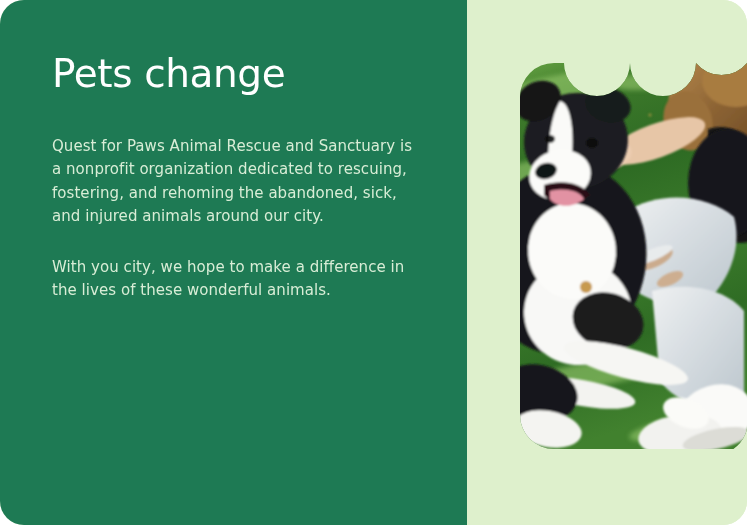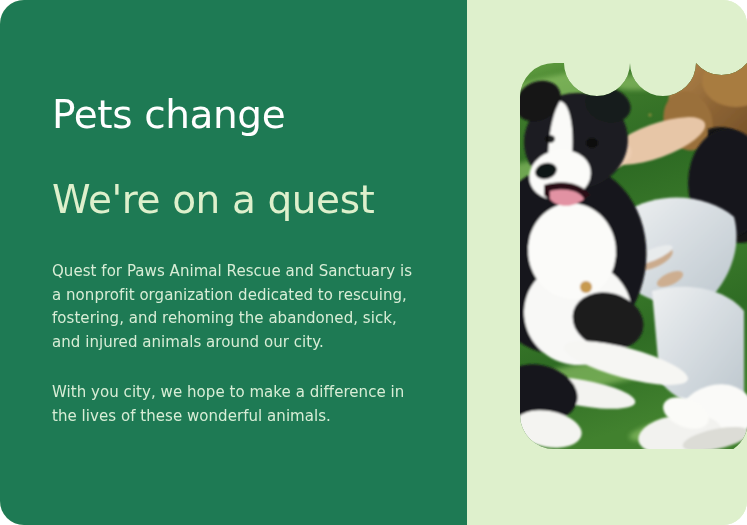--- a/index.html
+++ b/index.html
@@ -37,21 +37,21 @@
   }
 
   .headline {
     margin: 0;
     font-size: 39px;
     line-height: 43.5px;
     font-weight: 400;
     letter-spacing: -0.4px;
     font-family: "DejaVu Sans", sans-serif;
   }
-  .headline .ln { display: block; white-space: nowrap; margin-top: 41px; }
+  .headline .ln { display: block; white-space: nowrap; }
   .ln-white { color: #FFFFFF; }
   .ln-mint  { color: #DEF0CC; }
 
   .body-copy {
     margin: 0;
     color: #D8EDD6;
     font-size: 15px;
     line-height: 23.5px;
     font-family: "DejaVu Sans", sans-serif;
     letter-spacing: 0.05px;
@@ -82,21 +82,20 @@
 </style>
 </head>
 <body>
 
 <div class="card">
 
   <div class="left-panel">
 
     <h1 class="headline">
       <span class="ln ln-white">Pets change</span>
-      <span class="ln ln-mint">We're on a quest</span>
     </h1>
 
     <p class="body-copy para-1">Quest for Paws Animal Rescue and Sanctuary is a nonprofit organization dedicated to rescuing, fostering, and rehoming the abandoned, sick, and injured animals around our city.</p>
     <p class="body-copy para-2">With you city, we hope to make a difference in the lives of these wonderful animals.</p>
   </div>
 
   <div class="right-panel"></div>
 
   <div class="photo-wrap">
     <svg width="0" height="0" style="position:absolute" aria-hidden="true">

